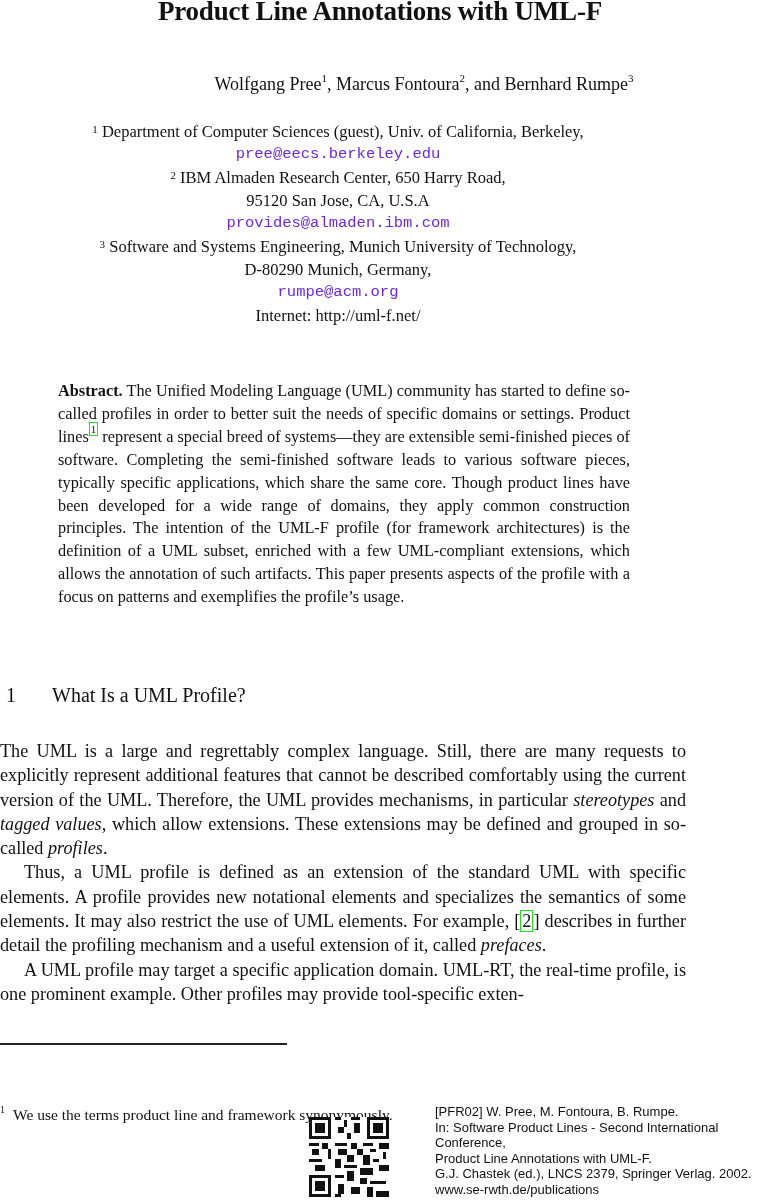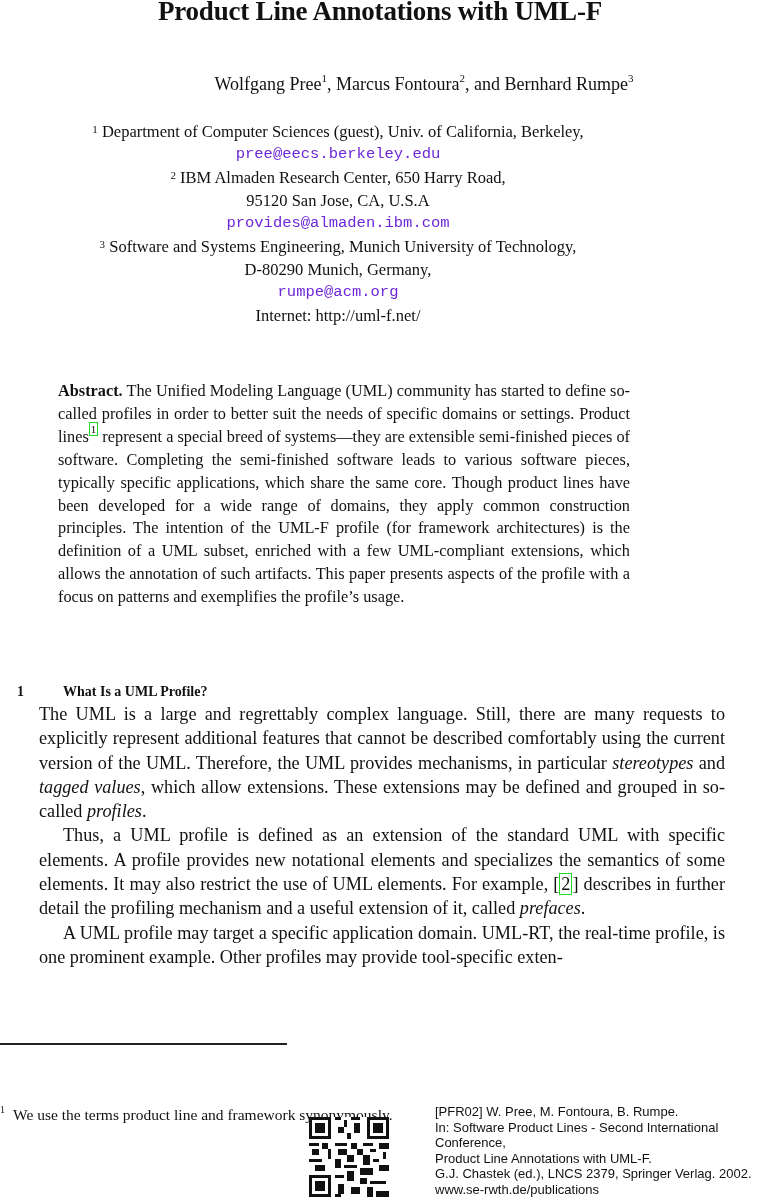--- a/index.html
+++ b/index.html
@@ -7,21 +7,21 @@
          font-family:"Liberation Serif", "DejaVu Serif", serif; color:#111; }
   .abs { position:absolute; }
   .title { left:0; width:760px; top:-4px; text-align:center; font-weight:bold; font-size:27px; letter-spacing:-0.2px; }
   .authors { left:0; width:760px; top:74px; text-align:center; font-size:18px;padding-left:44px; }
   sup { font-size:11px; vertical-align:top; position:relative; top:-2px; }
   .aff { left:0; width:676px; text-align:center; font-size:16.5px; line-height:23px; }
   .mono { font-family:"Liberation Mono", "DejaVu Sans Mono", monospace; color:#6d28d9; font-size:15.5px; }
   .abstract { left:58px; width:572px; top:380px; font-size:16.3px; line-height:22.9px; text-align:justify; }
   .abstract b { font-weight:bold; }
   .linkbox { border:1.5px solid #22dd22; padding:0 1px; line-height:1; }
-  .sec { left:17px; top:684px; font-weight:bold; font-size:14px; }
+  .sec { left:6px; top:684px; font-weight:normal; font-size:20px; }
   .sec .num { display:inline-block; width:46px; }
   .body { left:0; width:686px; font-size:18.2px; line-height:24.3px; text-align:justify; }
   .body p { margin:0; }
   .body p.indent { text-indent:24px; }
   .body i { font-style:italic; }
   .fnrule { left:0; top:1043px; width:287px; height:2px; background:#222; }
   .footnote { left:0; top:1106px; font-size:15.5px; }
   .footnote sup { font-size:10px; margin-right:8px; }
   .qr { left:307px; top:1117px; width:84px; height:80px; }
   .cite { left:435px; top:1104px; font-family:"Liberation Sans", "DejaVu Sans", sans-serif; font-size:13px; line-height:15.6px; color:#111; }
@@ -48,21 +48,21 @@
 </div>
 
 <div class="abs abstract">
   <b>Abstract.</b><span> The Unified Modeling Language (UML) community has started to define so-called profiles in order to better suit the needs of specific domains or settings. Product lines</span><sup class="linkbox">1</sup><span> represent a special breed of systems—they are extensible semi-finished pieces of software. Completing the semi-finished software leads to various software pieces, typically specific applications, which share the same core. Though product lines have been developed for a wide range of domains, they apply common construction principles. The intention of the UML-F profile (for framework architectures) is the definition of a UML subset, enriched with a few UML-compliant extensions, which allows the annotation of such artifacts. This paper presents aspects of the profile with a focus on patterns and exemplifies the profile’s usage.</span>
 </div>
 
 <div class="abs sec">
   <span class="num">1</span><span>What Is a UML Profile?</span>
 </div>
 
-<div class="abs body" style="top:702px;padding-left:39px;">
+<div class="abs body" style="top:739px;">
   <p><span>The UML is a large and regrettably complex language. Still, there are many requests to explicitly represent additional features that cannot be described comfortably using the current version of the UML. Therefore, the UML provides mechanisms, in particular </span><i>stereotypes</i><span> and </span><i>tagged values</i><span>, which allow extensions. These extensions may be defined and grouped in so-called </span><i>profiles</i><span>.</span></p>
   <p class="indent"><span>Thus, a UML profile is defined as an extension of the standard UML with specific elements. A profile provides new notational elements and specializes the semantics of some elements. It may also restrict the use of UML elements. For example, [</span><span class="linkbox">2</span><span>] describes in further detail the profiling mechanism and a useful extension of it, called </span><i>prefaces</i><span>.</span></p>
   <p class="indent"><span>A UML profile may target a specific application domain. UML-RT, the real-time profile, is one prominent example. Other profiles may provide tool-specific exten-</span></p>
 </div>
 
 <div class="abs fnrule"></div>
 <div class="abs footnote">
   <sup>1</sup><span>We use the terms product line and framework synonymously.</span>
 </div>
 

